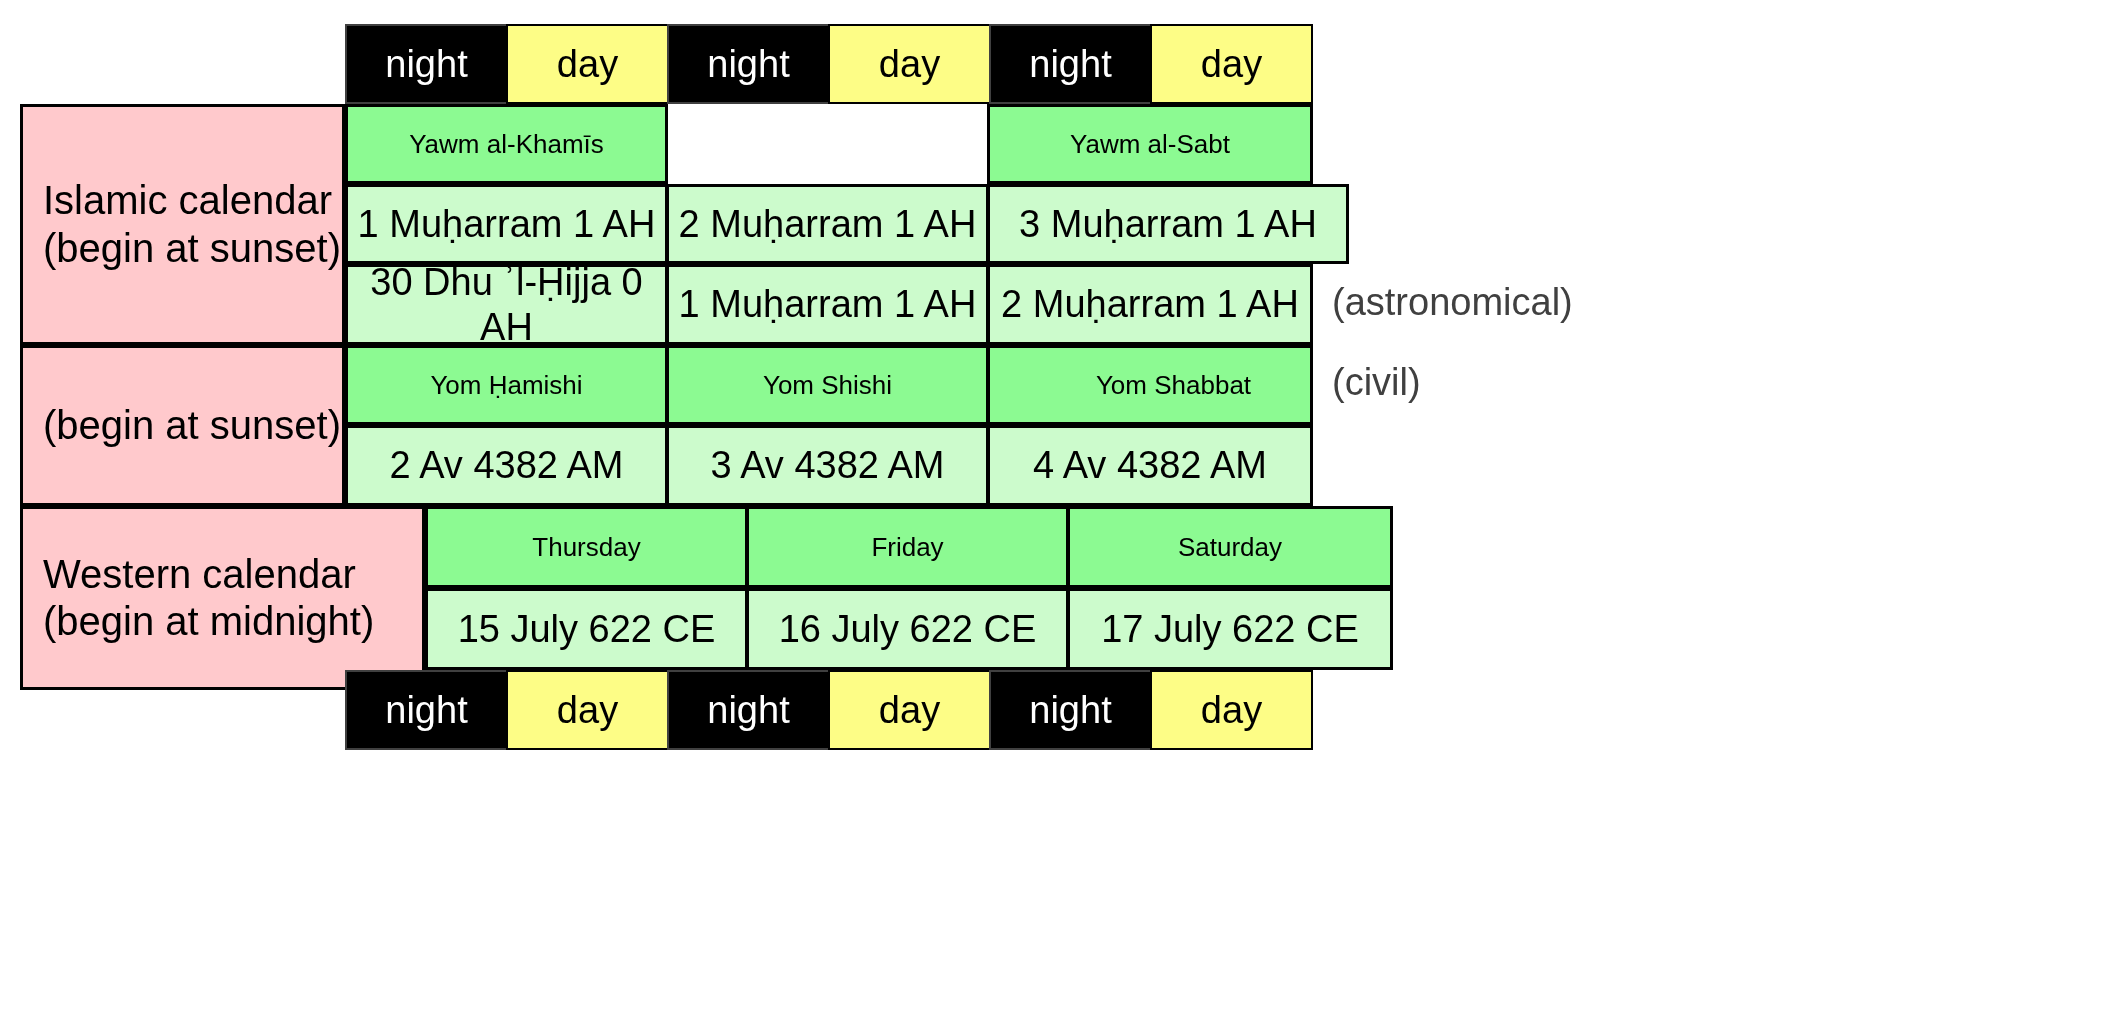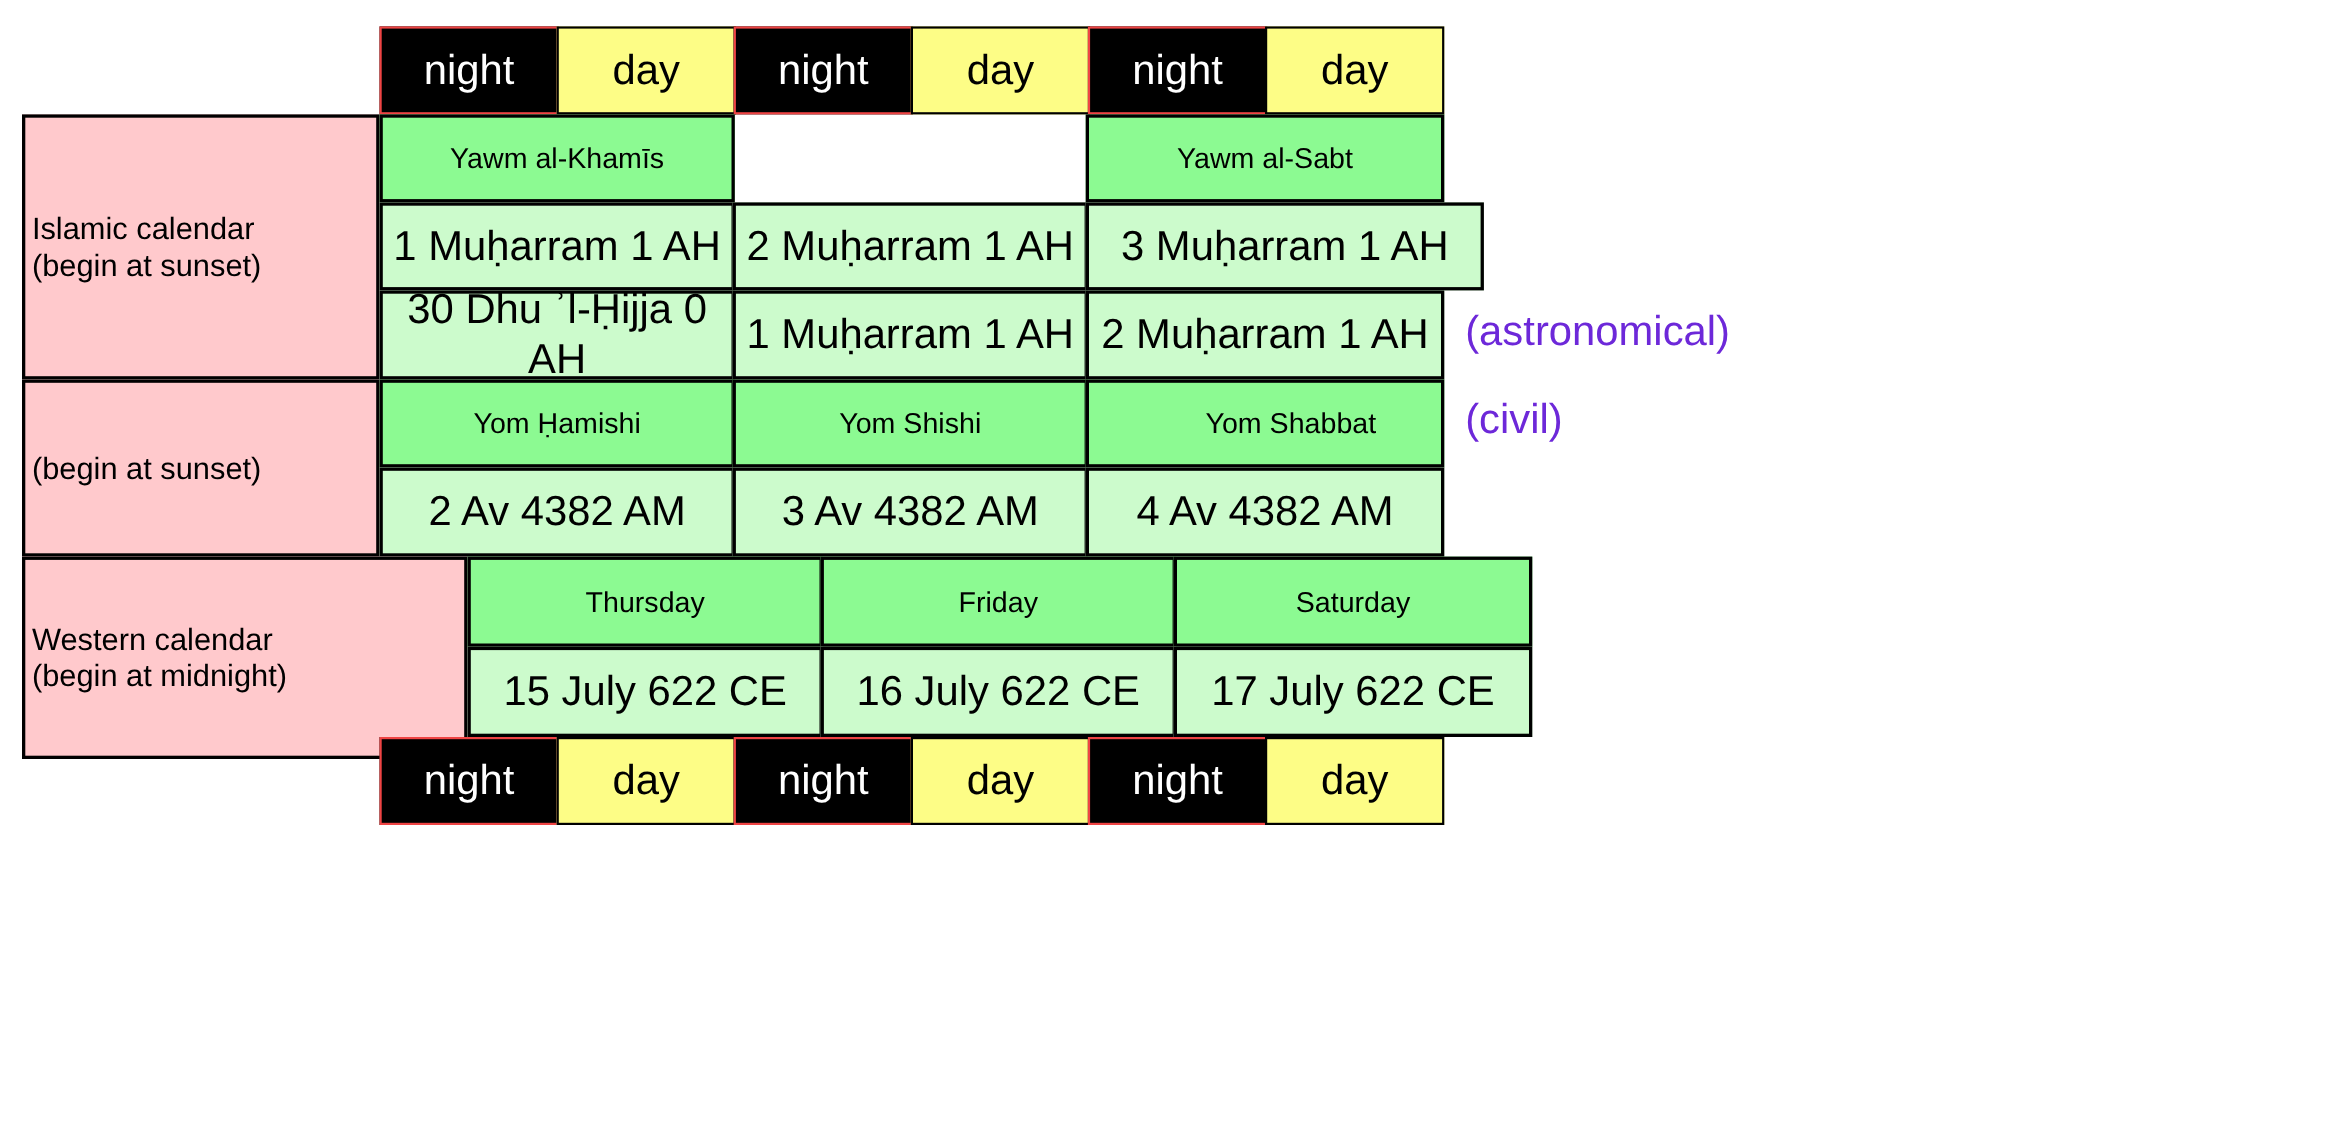--- a/index.html
+++ b/index.html
@@ -26,36 +26,36 @@
     align-items: center;
     justify-content: center;
     text-align: center;
     line-height: 1.18;
     color: #000000;
   }
   
   .night {
     background: #000000;
     color: #ffffff;
-    border: 2px solid #ef4444;
+    border: 2px solid #404040;
     font-size: 38px;
   }
   .day {
     background: #fdfd86;
     color: #000000;
     border: 2px solid #000000;
     font-size: 38px;
   }
   
   .rowlabel {
     background: #ffc9cc;
     border: 3px solid #000000;
     justify-content: flex-start;
-    padding-left: 6px;
-    font-size: 28px;
+    padding-left: 20px;
+    font-size: 40px;
     text-align: left;
   }
   .rowlabel .stack {
     display: block;
     text-align: left;
   }
   .rowlabel .stack span {
     display: block;
     white-space: nowrap;
   }
@@ -67,21 +67,21 @@
   }
   .datecell {
     background: #ccfbcc;
     border: 3px solid #000000;
     font-size: 38px;
   }
   
   .note {
     position: absolute;
     font-size: 38px;
-    color: #6d28d9;
+    color: #404040;
     white-space: nowrap;
   }
 </style>
 </head>
 <body>
 
 <div id="stage">
 
   <div class="cell night" style="left:345px; top:24px; width:163px; height:80px;">
     <span>night</span>

